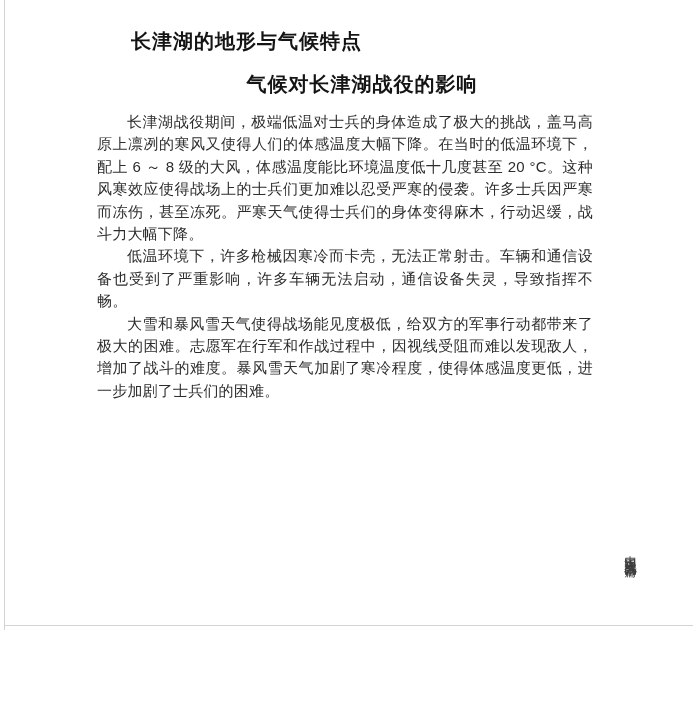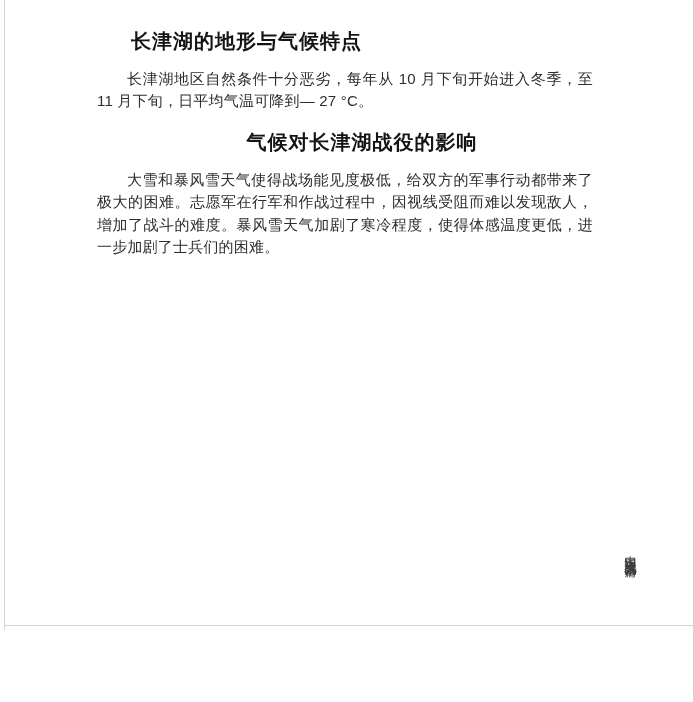--- a/index.html
+++ b/index.html
@@ -89,25 +89,26 @@
 
 <div class="page">
 
   <div class="left-edge"></div>
   <div class="bottom-edge"></div>
 
   <main class="content">
 
     <section>
       <h2 class="sec-title">长津湖的地形与气候特点</h2>
-      <p>长津湖地区自然条件十分恶劣，每年从 10 月下旬开始进入冬季，至 11 月下旬，日平均气温可降到— 27 °C。</p>
     </section>
 
     <section>
       <h2 class="sec-title">气候对长津湖战役的影响</h2>
+      <p>长津湖战役期间，极端低温对士兵的身体造成了极大的挑战，盖马高原上凛冽的寒风又使得人们的体感温度大幅下降。在当时的低温环境下，配上 6 ～ 8 级的大风，体感温度能比环境温度低十几度甚至 20 °C。这种风寒效应使得战场上的士兵们更加难以忍受严寒的侵袭。许多士兵因严寒而冻伤，甚至冻死。严寒天气使得士兵们的身体变得麻木，行动迟缓，战斗力大幅下降。</p>
+      <p>低温环境下，许多枪械因寒冷而卡壳，无法正常射击。车辆和通信设备也受到了严重影响，许多车辆无法启动，通信设备失灵，导致指挥不畅。</p>
       <p>大雪和暴风雪天气使得战场能见度极低，给双方的军事行动都带来了极大的困难。志愿军在行军和作战过程中，因视线受阻而难以发现敌人，增加了战斗的难度。暴风雪天气加剧了寒冷程度，使得体感温度更低，进一步加剧了士兵们的困难。</p>
     </section>
 
   </main>
 
   <aside class="margin-strip">
     <div class="vertical-title">中国近现代战争篇</div>
     <svg class="ornament" viewBox="0 0 13 13" xmlns="http://www.w3.org/2000/svg">
       <g stroke="#3f3f3f" stroke-width="1.7" stroke-linecap="round" fill="none">
         <line x1="2" y1="2.2" x2="11" y2="10.8"></line>

